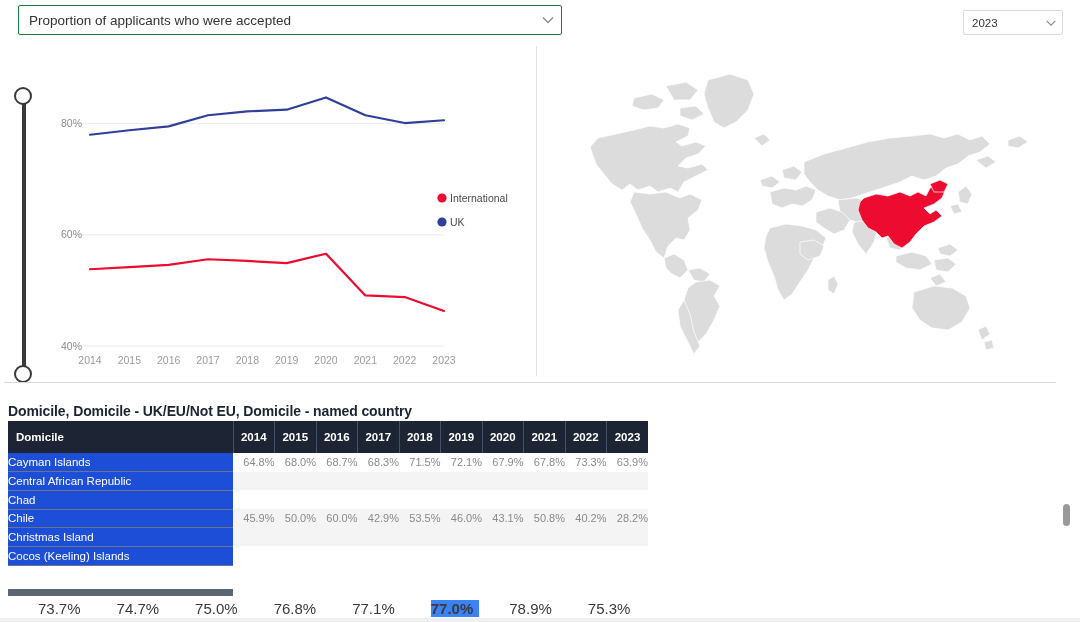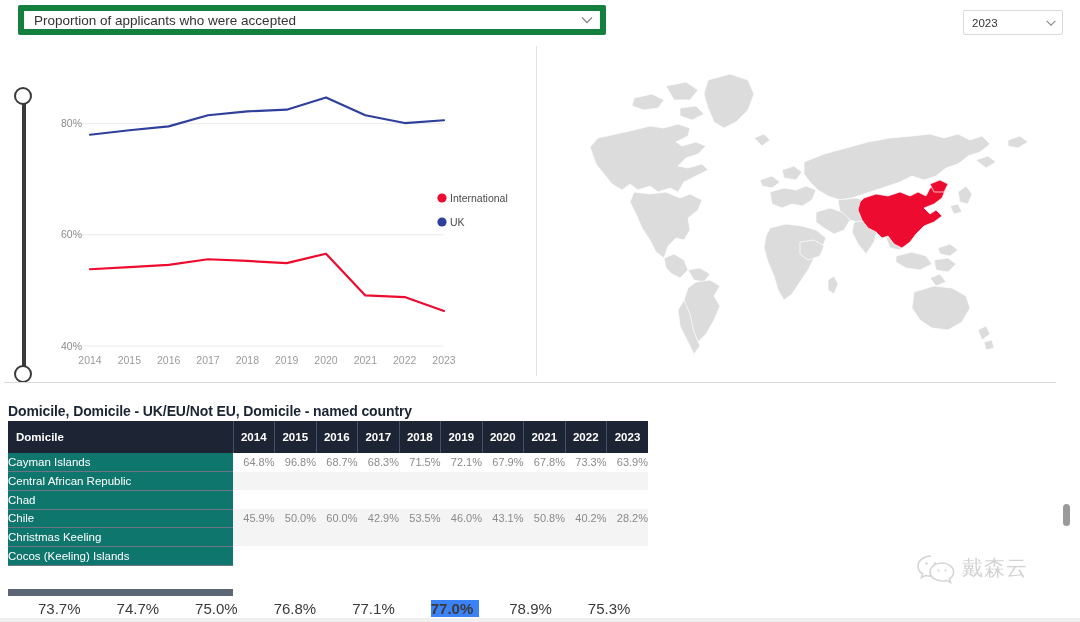--- a/index.html
+++ b/index.html
@@ -5,22 +5,22 @@
   html,body{margin:0;padding:0;}
   body{
     width:1080px;height:622px;overflow:hidden;background:#ffffff;
     font-family:"Liberation Sans","DejaVu Sans",sans-serif;
     -webkit-font-smoothing:antialiased;
   }
   .app{position:relative;width:1080px;height:622px;}
 
   
   .measure-select{
-    position:absolute;left:18px;top:5px;width:588px;height:30px;
-    background:#fff;border:6px solid #15803d;border-radius:2px;
+    position:absolute;left:18px;top:5px;width:544px;height:30px;
+    background:#fff;border:1px solid #15803d;border-radius:2px;
     display:flex;align-items:center;box-sizing:border-box;
   }
   .measure-select .lbl{
     flex:1;padding-left:10px;font-size:13.5px;color:#333;
     white-space:nowrap;overflow:hidden;text-overflow:ellipsis;
   }
   .chev{width:26px;display:flex;align-items:center;justify-content:center;color:#8a8a8a;}
   .chev svg{display:block;}
 
   .year-select{
@@ -65,21 +65,21 @@
   table.grid{border-collapse:collapse;width:640px;table-layout:fixed;font-size:11px;}
   table.grid th,table.grid td{padding:0;margin:0;}
   .hdr th{
     background:#1d2433;color:#ffffff;font-weight:bold;font-size:11.5px;
     height:32px;border-right:1px solid #46506a;text-align:center;vertical-align:middle;
   }
   .hdr th.name-col{text-align:left;padding-left:8px;width:225px;}
   .hdr th:last-child{border-right:none;}
   tbody tr{height:18.7px;}
   td.name-col{
-    background:#0f766e;color:#ffffff;font-size:11.5px;padding-left:48px;
+    background:#1d4ed8;color:#ffffff;font-size:11.5px;padding-left:48px;
     white-space:nowrap;overflow:hidden;border-bottom:1px solid #6d7585;
   }
   tr.sel td.name-col{background:#1d2433;box-shadow:inset 3px 0 0 #ffffff;}
   td.val{
     text-align:right;padding-right:6px;color:#8a8a8a;font-size:11px;
     background:#ffffff;
   }
   tr.alt td.val{background:#f4f4f4;}
   tr.sel td.val{color:#3a3a3a;background:#ffffff;}
   tr.r-chile td.val{background:#f4f4f4;}
@@ -275,21 +275,21 @@
             <th>2020</th>
             <th>2021</th>
             <th>2022</th>
             <th>2023</th>
           </tr>
       </thead>
       <tbody id="grid-body">
           <tr>
             <td class="name-col">Cayman Islands</td>
             <td class="val">64.8%</td>
-            <td class="val">96.8%</td>
+            <td class="val">68.0%</td>
             <td class="val">68.7%</td>
             <td class="val">68.3%</td>
             <td class="val">71.5%</td>
             <td class="val">72.1%</td>
             <td class="val">67.9%</td>
             <td class="val">67.8%</td>
             <td class="val">73.3%</td>
             <td class="val">63.9%</td>
           </tr>
           <tr class="alt">
@@ -325,21 +325,21 @@
             <td class="val">60.0%</td>
             <td class="val">42.9%</td>
             <td class="val">53.5%</td>
             <td class="val">46.0%</td>
             <td class="val">43.1%</td>
             <td class="val">50.8%</td>
             <td class="val">40.2%</td>
             <td class="val">28.2%</td>
           </tr>
           <tr class="alt">
-            <td class="name-col">Christmas Keeling</td>
+            <td class="name-col">Christmas Island</td>
             <td class="val"></td>
             <td class="val"></td>
             <td class="val"></td>
             <td class="val"></td>
             <td class="val"></td>
             <td class="val"></td>
             <td class="val"></td>
             <td class="val"></td>
             <td class="val"></td>
             <td class="val"></td>
@@ -389,26 +389,15 @@
         <div class="tv hl">77.0%</div>
         <div class="tv">78.9%</div>
         <div class="tv">75.3%</div>
         <div class="tv">73.9%</div>
         <div class="tv">73.7%</div>
       </div>
   </div>
 
   <div class="scroll-thumb"></div>
 
-  <div class="watermark">
-    <svg width="40" height="32" viewBox="0 0 40 32">
-      <path d="M15 4 C7.8 4 2 8.6 2 14.2 C2 17.3 3.8 20.1 6.6 21.9 L5.4 25.6 L9.6 23.4 C11.3 23.9 13.1 24.1 15 24.1 C15.4 24.1 15.8 24.1 16.2 24.0" fill="none" stroke="#777" stroke-width="1.6"></path>
-      <circle cx="10.5" cy="11.5" r="1.3" fill="#777"></circle>
-      <circle cx="19" cy="11.5" r="1.3" fill="#777"></circle>
-      <path d="M26 11 C19.4 11 14 15 14 20 C14 25 19.4 29 26 29 C27.6 29 29.1 28.8 30.5 28.4 L34.6 30.4 L33.4 27 C35.9 25.4 37.6 22.9 37.6 20 C37.6 15 32.6 11 26 11 Z" fill="none" stroke="#777" stroke-width="1.6"></path>
-      <circle cx="22.5" cy="18.5" r="1.1" fill="#777"></circle>
-      <circle cx="29.5" cy="18.5" r="1.1" fill="#777"></circle>
-    </svg>
-    <span class="wm-txt">戴森云</span>
-  </div>
 
   <div class="bottom-edge"></div>
 </div>
 
 </body></html>

